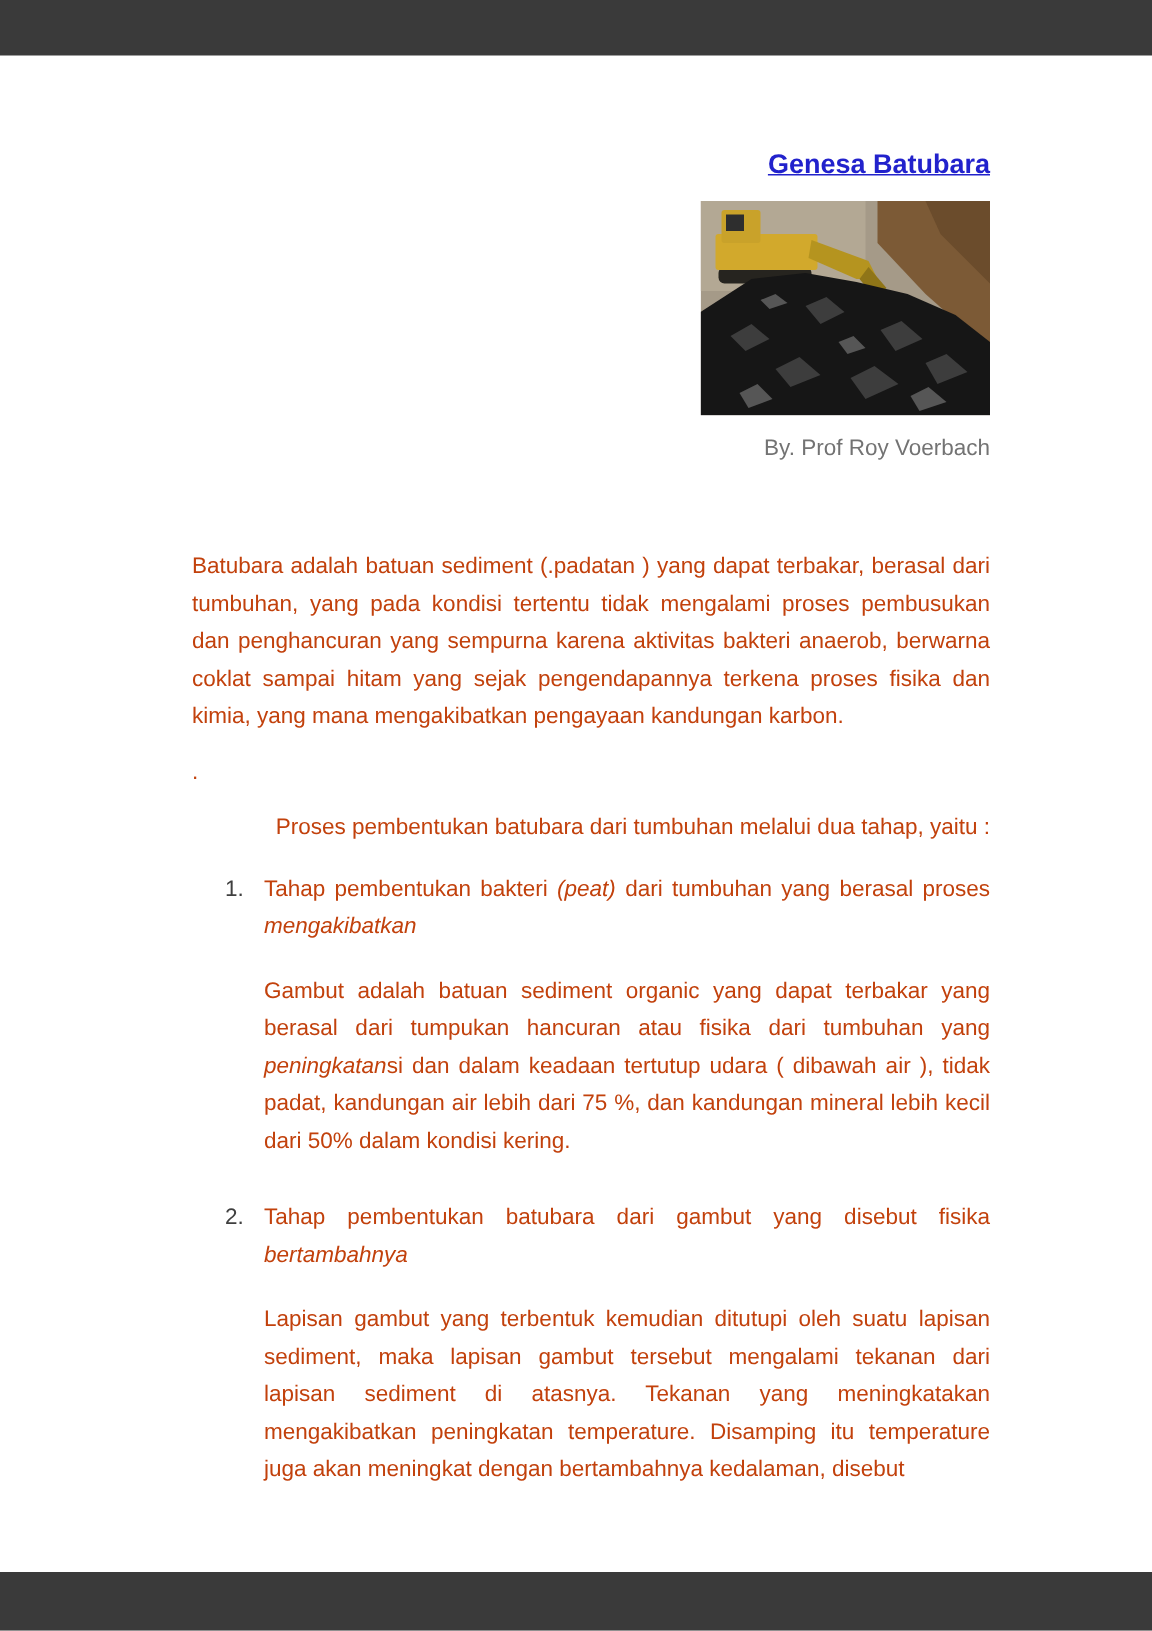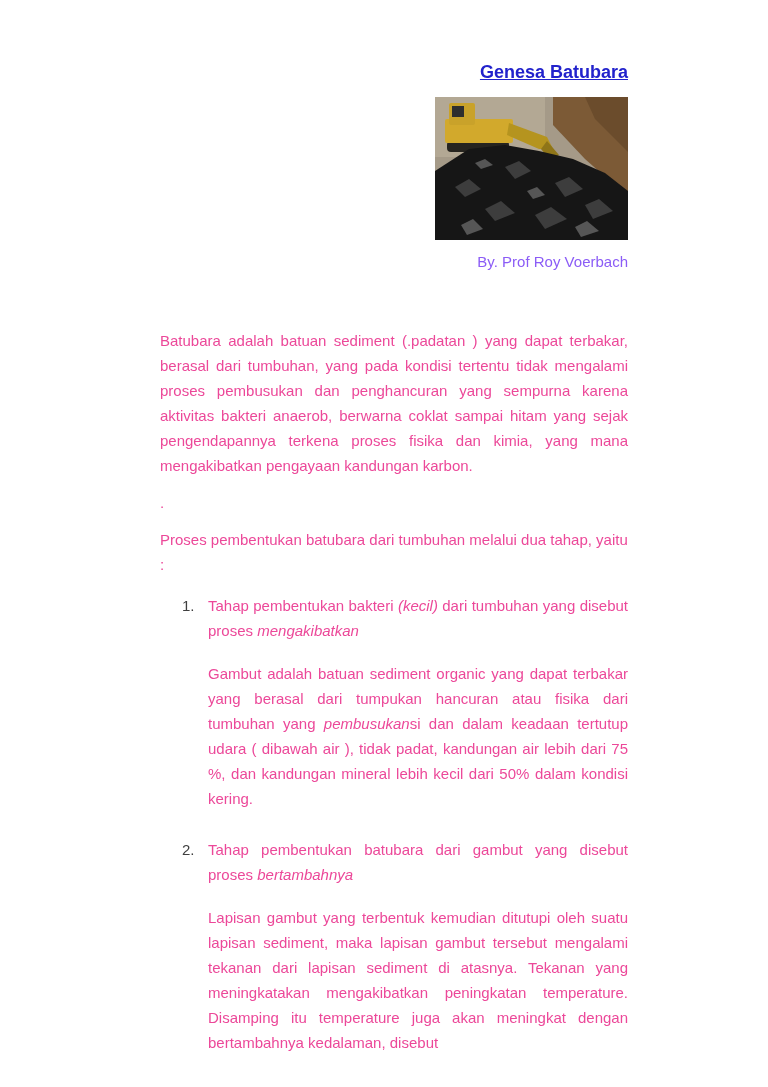--- a/index.html
+++ b/index.html
@@ -1,23 +1,22 @@
 <!DOCTYPE html>
 <html><head>
 <meta charset="utf-8">
 <style>
   html, body { margin: 0; padding: 0; background: #555; }
   .screen {
     width: 768px; height: 1087px;
     margin: 0 auto;
-    display: flex; flex-direction: row;
+    display: flex; flex-direction: column;
     background: #ffffff;
     font-family: "Liberation Sans", sans-serif;
     overflow: hidden;
-    gap: 32px;
   }
   .frame-bar { background: #3a3a3a; flex: 0 0 auto; }
   .frame-bar.top { height: 37px; }
   .frame-bar.bottom { height: 39px; }
   .content {
     flex: 1 1 auto;
     box-sizing: border-box;
     padding: 62px 108px 0 128px;
     overflow: hidden;
     color: #3f3f3f;
@@ -33,32 +32,32 @@
   }
   .photo-wrap {
     width: 193px; height: 143px;
     margin-left: auto;
     margin-bottom: 13px;
     overflow: hidden;
   }
   .byline {
     text-align: right;
     font-size: 15px;
-    color: #8b5cf6;
+    color: #737373;
     margin: 0 0 58px 0;
   }
   p.body-text {
     margin: 0 0 12px 0;
     font-size: 15px;
     line-height: 25px;
     text-align: justify;
-    color: #ec4899;
+    color: #c2410c;
   }
   p.dot-line { text-align: left; }
-  p.intro-line { text-align: left; margin-bottom: 16px; }
+  p.intro-line { text-align: right; margin-bottom: 16px; }
   .list-item {
     display: flex;
     margin: 8px 0 0 22px;
   }
   .list-num {
     flex: 0 0 26px;
     font-size: 15px;
     line-height: 25px;
     color: #3f3f3f;
   }
@@ -117,29 +116,29 @@
 
     <p class="body-text">Batubara adalah batuan sediment (.padatan ) yang dapat terbakar, berasal dari tumbuhan, yang pada kondisi tertentu tidak mengalami proses pembusukan dan penghancuran yang sempurna karena aktivitas bakteri anaerob, berwarna coklat sampai hitam yang sejak pengendapannya terkena proses fisika dan kimia, yang mana mengakibatkan pengayaan kandungan karbon.</p>
 
     <p class="body-text dot-line">.</p>
 
     <p class="body-text intro-line">Proses pembentukan batubara dari tumbuhan melalui dua tahap, yaitu :</p>
 
     <div class="list-item">
       <span class="list-num">1.</span>
       <div class="list-content">
-        <p class="body-text"><span>Tahap pembentukan bakteri </span><span class="it">(kecil)</span><span> dari tumbuhan yang disebut proses </span><span class="it">mengakibatkan</span></p>
-        <p class="body-text"><span>Gambut adalah batuan sediment organic yang dapat terbakar yang berasal dari tumpukan hancuran atau fisika dari tumbuhan yang </span><span class="it">pembusukan</span><span>si dan dalam keadaan tertutup udara ( dibawah air ), tidak padat, kandungan air lebih dari 75 %, dan kandungan mineral lebih kecil dari 50% dalam kondisi kering.</span></p>
+        <p class="body-text"><span>Tahap pembentukan bakteri </span><span class="it">(peat)</span><span> dari tumbuhan yang berasal proses </span><span class="it">mengakibatkan</span></p>
+        <p class="body-text"><span>Gambut adalah batuan sediment organic yang dapat terbakar yang berasal dari tumpukan hancuran atau fisika dari tumbuhan yang </span><span class="it">peningkatan</span><span>si dan dalam keadaan tertutup udara ( dibawah air ), tidak padat, kandungan air lebih dari 75 %, dan kandungan mineral lebih kecil dari 50% dalam kondisi kering.</span></p>
       </div>
     </div>
 
     <div class="list-item">
       <span class="list-num">2.</span>
       <div class="list-content">
-        <p class="body-text"><span>Tahap pembentukan batubara dari gambut yang disebut proses </span><span class="it">bertambahnya</span></p>
+        <p class="body-text"><span>Tahap pembentukan batubara dari gambut yang disebut fisika </span><span class="it">bertambahnya</span></p>
         <p class="body-text"><span>Lapisan gambut yang terbentuk kemudian ditutupi oleh suatu lapisan sediment, maka lapisan gambut tersebut mengalami tekanan dari lapisan sediment di atasnya. Tekanan yang meningkatakan mengakibatkan peningkatan temperature. Disamping itu temperature juga akan meningkat dengan bertambahnya kedalaman, disebut</span></p>
       </div>
     </div>
 
   </div>
 
   <div class="frame-bar bottom"></div>
 </div>
 
 </body></html>

